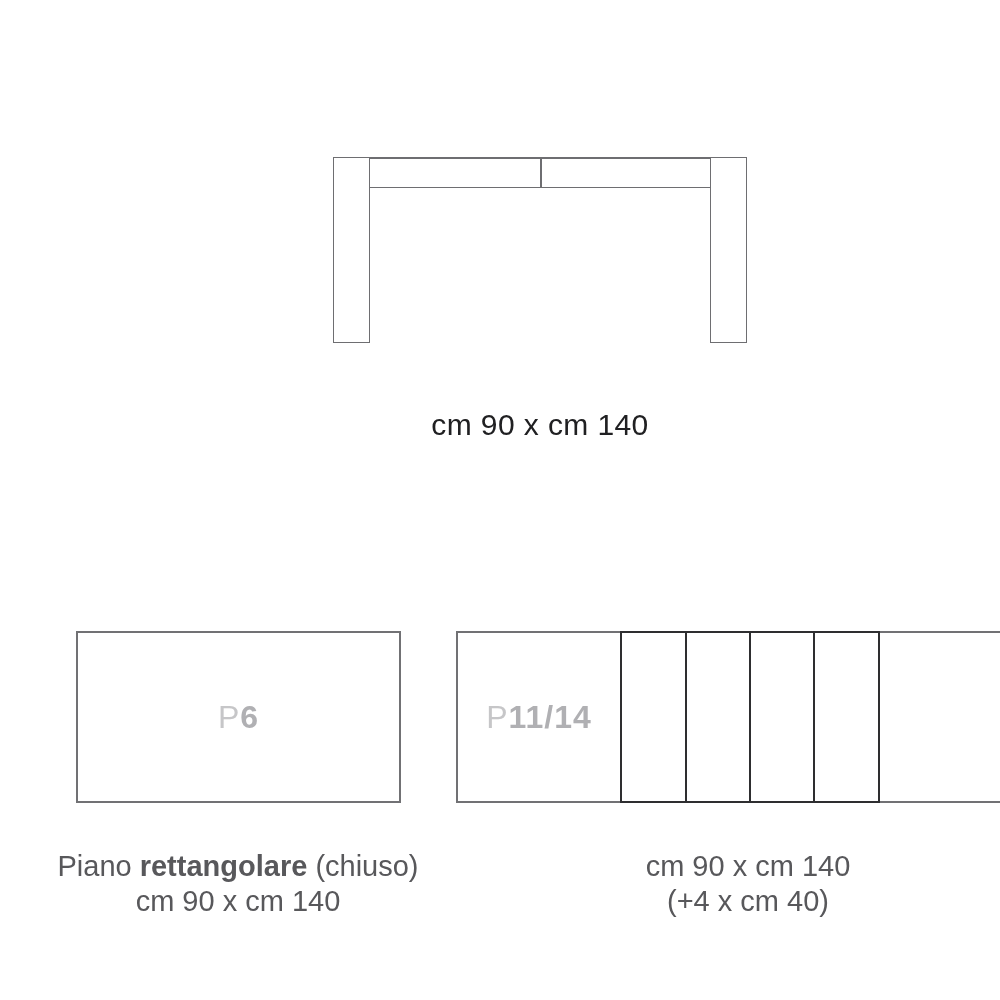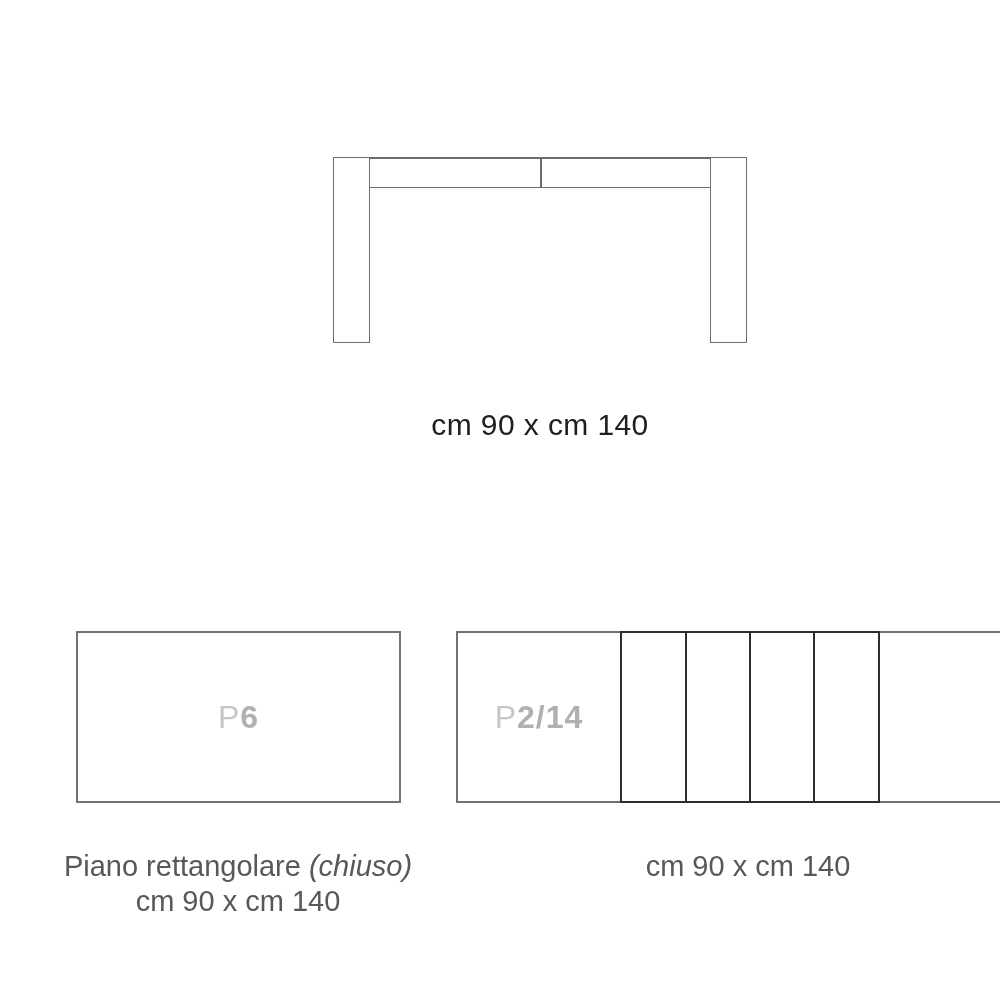--- a/index.html
+++ b/index.html
@@ -42,22 +42,22 @@
           border:2px solid var(--line-dark);box-sizing:border-box;}
   .leafline{position:absolute;top:0;bottom:0;width:2px;margin-left:-1px;background:var(--line-dark);}
   .leafline.l1{left:25%;}
   .leafline.l2{left:50%;}
   .leafline.l3{left:75%;}
   
   .caption{position:absolute;top:849px;width:380px;text-align:center;
            font-size:29px;line-height:35px;color:var(--caption);}
   .caption.leftc{left:0;}
   .caption.rightc{left:510px;}
-  .caption .bold{font-weight:400;}
-  .caption .it{font-style:italic;}
+  .caption .bold{font-weight:700;}
+  .caption .it{}
 </style>
 </head>
 <body>
 
 <div class="sheet">
 
   <div class="front-view">
     <div class="ft-topline"></div>
     <div class="leg left"></div>
     <div class="leg right"></div>
@@ -73,35 +73,36 @@
   <div class="panel closed">
     <div class="plabel">
       <span class="p">P</span>
         <span class="val">6</span>
     </div>
   </div>
 
   <div class="panel open">
     <div class="plabel">
       <span class="p">P</span>
-        <span class="val">2/14</span>
+        <span class="val">11/14</span>
     </div>
     <div class="leaves">
       <div class="leafline l1"></div>
       <div class="leafline l2"></div>
       <div class="leafline l3"></div>
     </div>
   </div>
 
   <div class="caption leftc">
     <div>
       <span>Piano</span>
       <span class="bold">rettangolare</span>
       <span class="it">(chiuso)</span>
     </div>
     <div>cm 90 x cm 140</div>
   </div>
 
   <div class="caption rightc">
     <div>cm 90 x cm 140</div>
+    <div>(+4 x cm 40)</div>
   </div>
 
 </div>
 
 </body></html>

